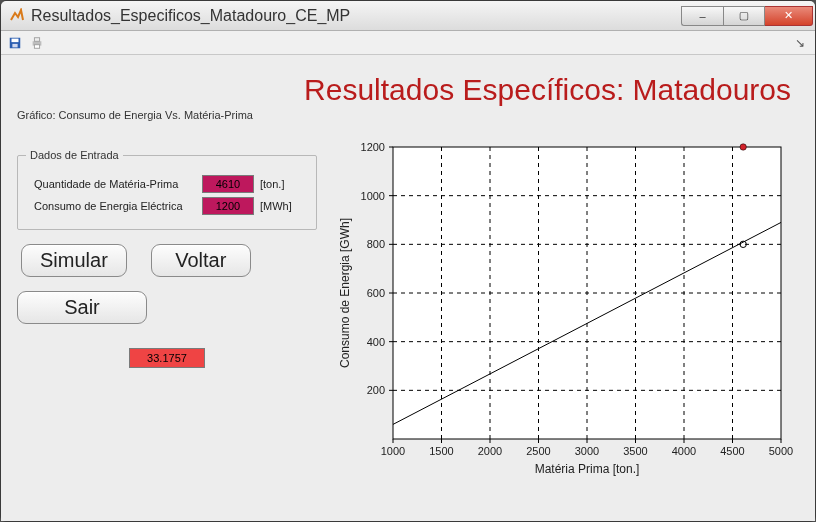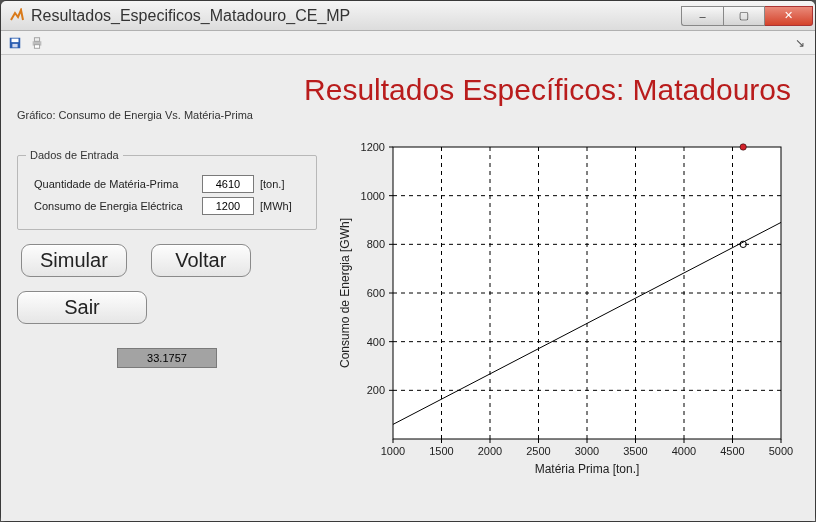--- a/index.html
+++ b/index.html
@@ -94,41 +94,41 @@
     font-size: 11px;
     padding: 10px 8px 10px 8px;
     margin: 18px 0 14px 0;
   }
   fieldset.inputs legend { font-size: 11px; color:#333; padding:0 4px; }
   .field-row { display:flex; align-items:center; gap:6px; margin:4px 8px; }
   .field-row .lbl { width: 162px; font-size:11px; color:#222; }
   .field-row input[type=text] {
     width: 52px; height:18px;
     font-size:11px; text-align:center;
-    border:1px solid #7a7a7a; background:#ffffff;
+    border:1px solid #7a7a7a; background:#be185d;
     padding:0 2px;
   }
   .field-row .unit { font-size:11px; color:#222; width:40px; }
   .btn-row { display:flex; gap:24px; justify-content:flex-start; margin: 8px 4px; }
   .big-btn {
     font-size: 20px;
     font-family: Arial, sans-serif;
     padding: 4px 18px;
     background: linear-gradient(#fdfdfd,#e6e6e6);
     border: 1px solid #8a8a8a;
     border-radius: 9px;
     min-width: 100px;
     color:#222;
     box-shadow: 0 1px 0 #fff inset;
   }
   .sair-row { display:flex; justify-content:flex-start; margin-top:14px;}
   .result-row { display:flex; justify-content:center; margin-top:24px;}
   .result-box {
-    width: 100px; height:20px;
-    background:#a3a3a3; border:1px solid #7a7a7a;
+    width: 76px; height:20px;
+    background:#ef4444; border:1px solid #7a7a7a;
     font-size:11px; text-align:center;
     display:flex;align-items:center;justify-content:center;
   }
   
   .chart-wrap {
     position:relative;
     width: 460px;
     height: 340px;
     margin-top: 8px;
   }

